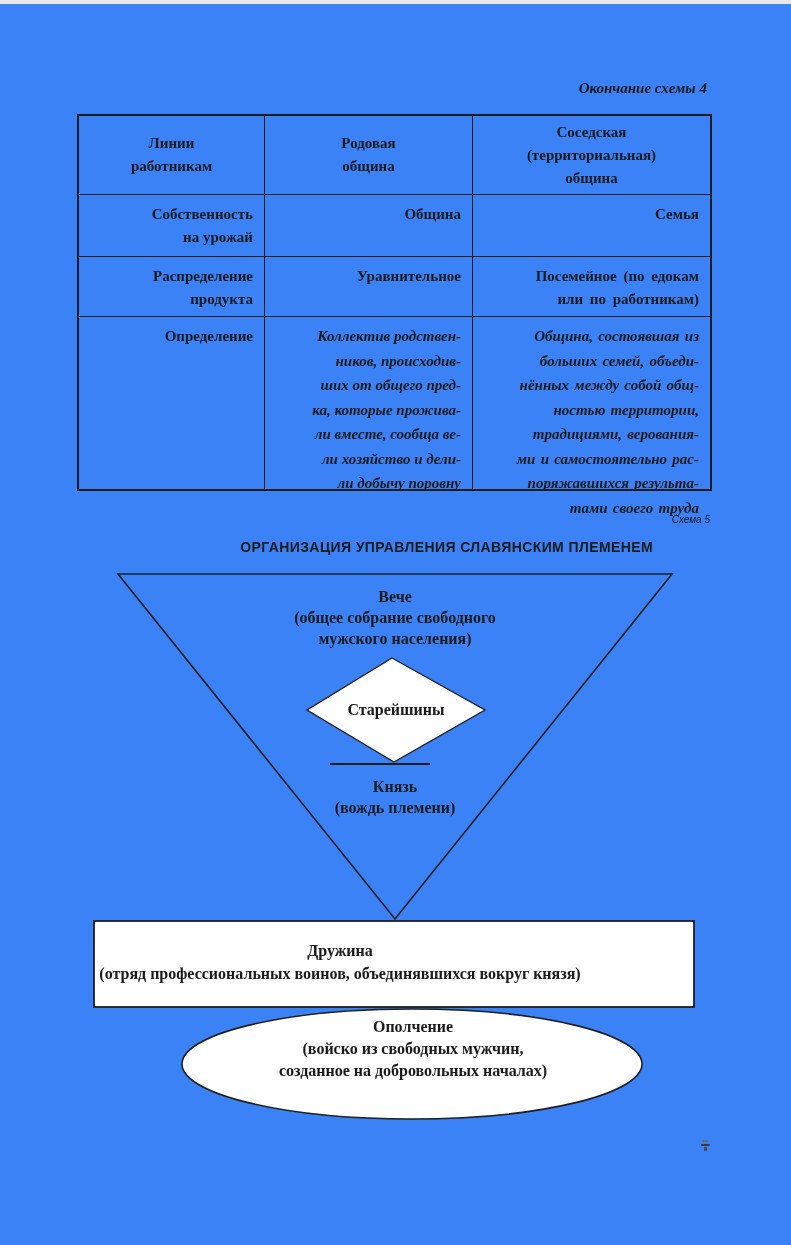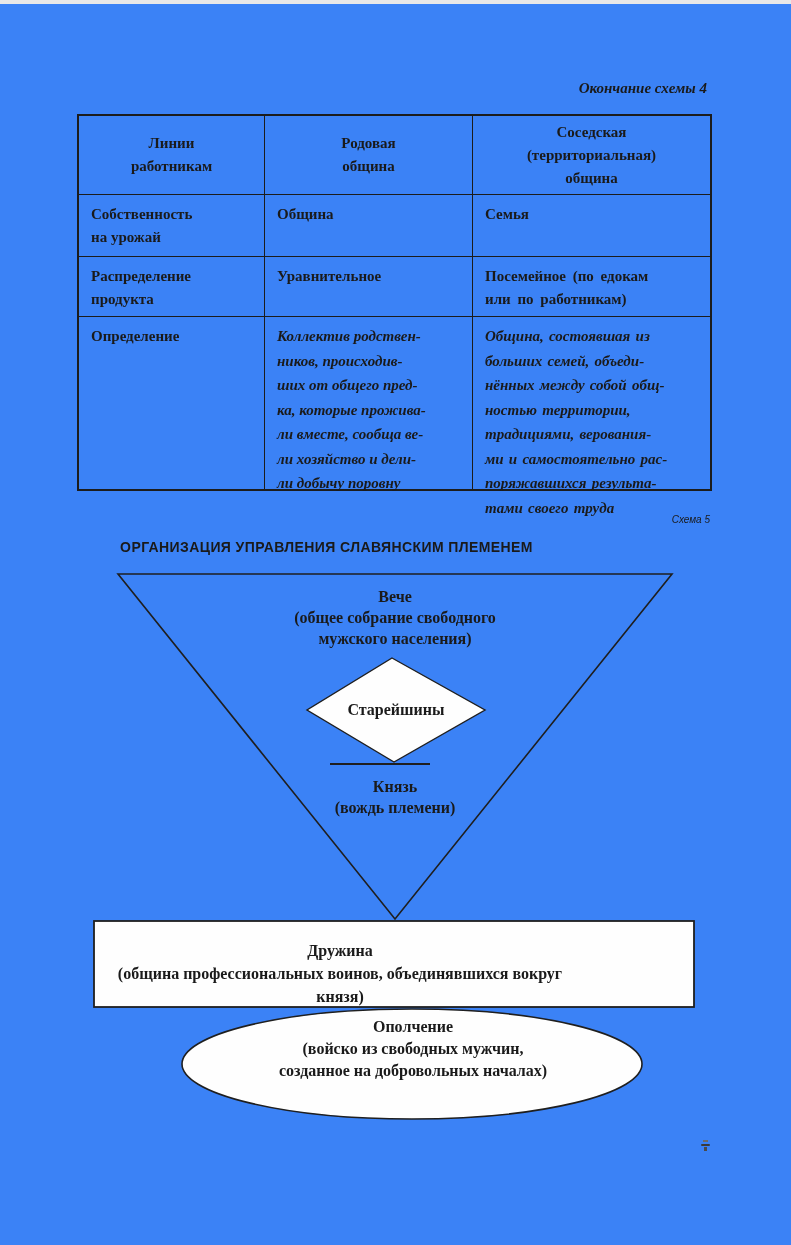--- a/index.html
+++ b/index.html
@@ -6,33 +6,33 @@
   .page{position:relative;width:791px;height:1245px;margin:4px auto;background:#3b82f6;
         font-family:"Liberation Serif",serif;color:#1a1a1a;overflow:hidden;}
 
   
   .cap-top{position:absolute;top:76px;right:84px;font-size:15px;font-style:italic;font-weight:700;}
 
   
   .cmp-table{position:absolute;left:77px;top:110px;width:631px;border:2px solid #1c1c1c;
              display:grid;grid-template-columns:185px 208px 238px;grid-template-rows:78px 62px 60px 173px;}
   .cell{box-sizing:border-box;font-size:15px;line-height:23px;font-weight:600;
-        padding:8px 11px 6px 12px;white-space:pre-line;}
+        padding:8px 11px 6px 12px;white-space:pre-line;text-align:right;}
   .cell.cl{border-left:1.5px solid #1c1c1c;}
   .cell.ct{border-top:1.5px solid #1c1c1c;}
   .cell.head{display:flex;align-items:center;justify-content:center;text-align:center;
              font-weight:700;padding:4px 6px;line-height:23px;}
   .cell.def{font-style:italic;line-height:24.5px;padding-top:7px;}
   .cell.just{word-spacing:3px;}
   .cell.def.just{word-spacing:1.5px;}
 
   
   .cap-scheme{position:absolute;top:510px;right:81px;font-family:"Liberation Sans",sans-serif;
               font-size:10px;font-style:italic;font-weight:400;}
-  .diagram-title{position:absolute;left:0;top:535px;width:653px;text-align:center;
+  .diagram-title{position:absolute;left:0;top:535px;width:653px;text-align:right;
                  font-family:"Liberation Sans",sans-serif;font-size:14px;font-weight:600;letter-spacing:.4px;}
 
   
   .shapes{position:absolute;left:0;top:0;width:791px;height:1245px;pointer-events:none;}
 
   
   .node{position:absolute;text-align:center;font-size:16px;font-weight:600;}
   .node-name{line-height:21px;}
   .node-desc{line-height:21px;white-space:pre-line;}
   .n-veche{left:195px;top:582px;width:400px;}
@@ -115,21 +115,21 @@
     <div class="node-name">Старейшины</div>
   </div>
 
   <div class="node n-knyaz">
     <div class="node-name">Князь</div>
     <div class="node-desc">(вождь племени)</div>
   </div>
 
   <div class="node n-druzhina">
     <div class="node-name">Дружина</div>
-    <div class="node-desc">(община профессиональных воинов, объединявшихся вокруг князя)</div>
+    <div class="node-desc">(отряд профессиональных воинов, объединявшихся вокруг князя)</div>
   </div>
 
   <div class="node n-opolchenie">
     <div class="node-name">Ополчение</div>
     <div class="node-desc">(войско из свободных мужчин,
 созданное на добровольных началах)</div>
   </div>
 
   <div class="artifact"></div>
 

